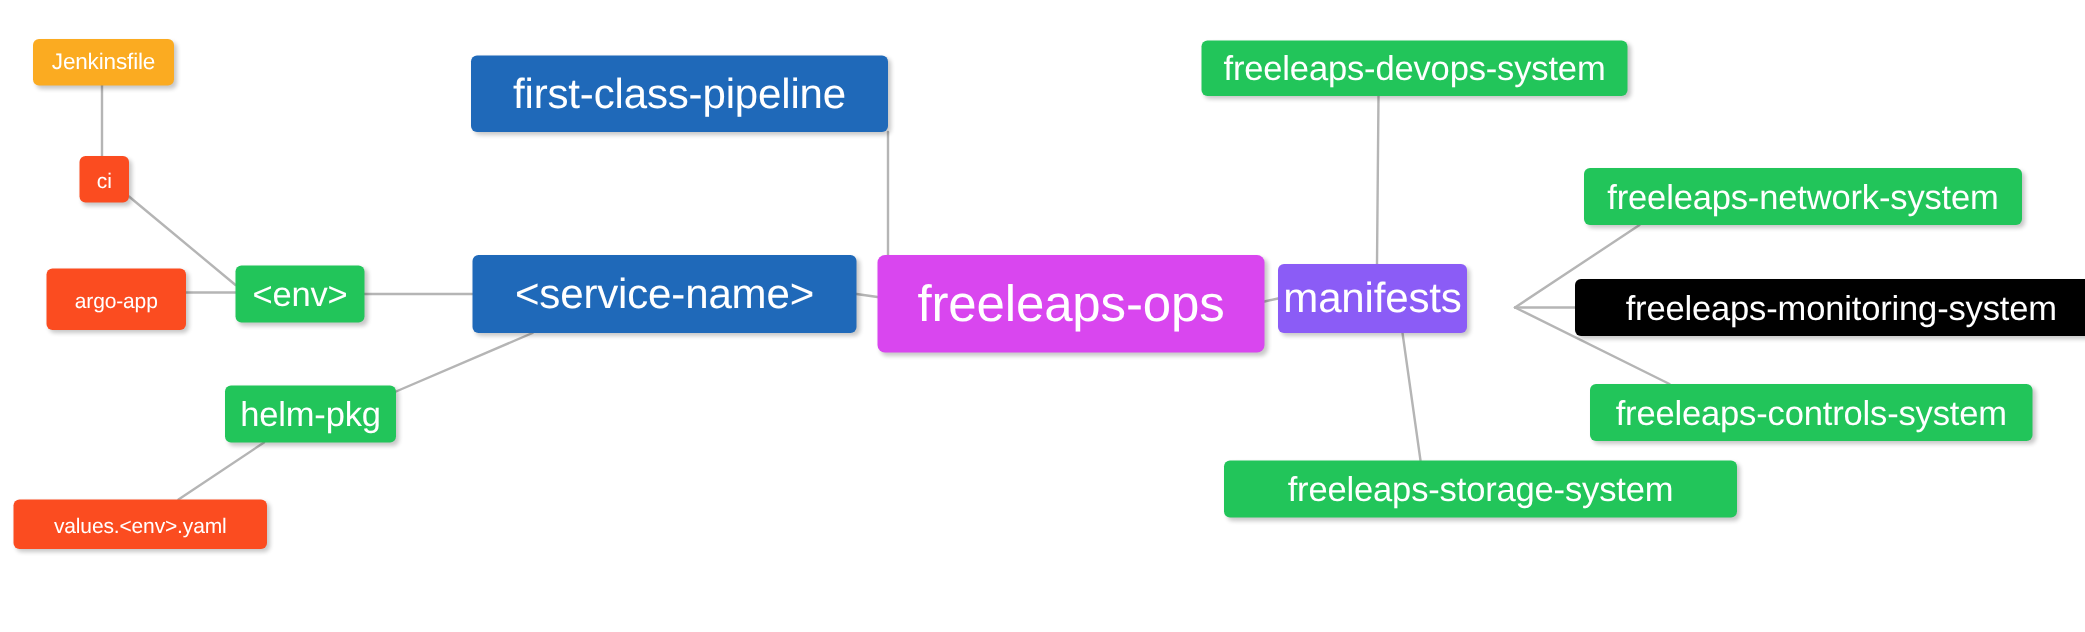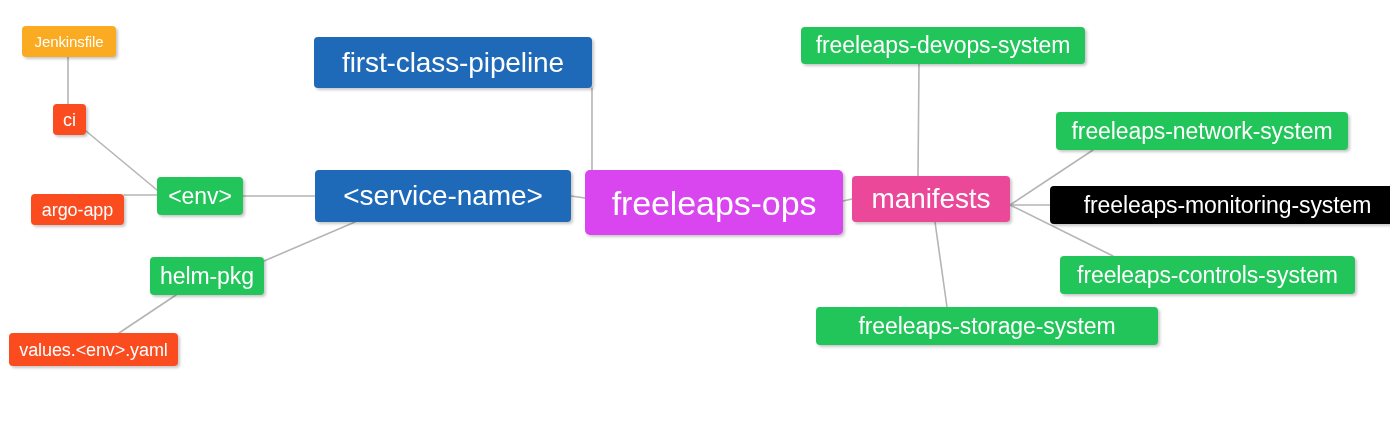--- a/index.html
+++ b/index.html
@@ -42,21 +42,21 @@
     font-size: 34px;
     border-radius: 5px;
   }
   .lvl-1 {
     font-size: 28px;
   }
   .lvl-2 {
     font-size: 23px;
   }
   .lvl-3 {
-    font-size: 18px;
+    font-size: 14px;
   }
   .lvl-4 {
     font-size: 15px;
   }
 </style>
 </head>
 <body>
 
 <div id="canvas">
   <svg id="edges" viewBox="0 0 1390 421" xmlns="http://www.w3.org/2000/svg">
@@ -78,21 +78,21 @@
   <div id="nodes">
       <div class="node lvl-root" style="left: 585px; top: 170px; width: 258px; height: 65px; background: #d946ef;">
         <span>freeleaps-ops</span>
       </div>
       <div class="node lvl-1" style="left: 314px; top: 37px; width: 278px; height: 51px; background: rgb(31, 105, 185); align-items: center;">
         <span>first-class-pipeline</span>
       </div>
       <div class="node lvl-1" style="left: 315px; top: 170px; width: 256px; height: 52px; background: rgb(31, 105, 185);">
         <span>&lt;service-name&gt;</span>
       </div>
-      <div class="node lvl-1" style="left: 852px; top: 176px; width: 158px; height: 46px; background: #ec4899;">
+      <div class="node lvl-1" style="left: 852px; top: 176px; width: 126px; height: 46px; background: #8b5cf6;">
         <span>manifests</span>
       </div>
       <div class="node lvl-2" style="left: 157px; top: 177px; width: 86px; height: 38px; background: rgb(34, 197, 90);">
         <span>&lt;env&gt;</span>
       </div>
       <div class="node lvl-2" style="left: 150px; top: 257px; width: 114px; height: 38px; background: rgb(34, 197, 90);">
         <span>helm-pkg</span>
       </div>
       <div class="node lvl-2" style="left: 801px; top: 27px; width: 284px; height: 37px; background: rgb(34, 197, 90);">
         <span>freeleaps-devops-system</span>
@@ -105,21 +105,21 @@
       </div>
       <div class="node lvl-2" style="left: 1060px; top: 256px; width: 295px; height: 38px; background: rgb(34, 197, 90);">
         <span>freeleaps-controls-system</span>
       </div>
       <div class="node lvl-2" style="left: 816px; top: 307px; width: 342px; height: 38px; background: rgb(34, 197, 90);">
         <span>freeleaps-storage-system</span>
       </div>
       <div class="node lvl-3" style="left: 53px; top: 104px; width: 33px; height: 31px; background: rgb(251, 76, 32);">
         <span>ci</span>
       </div>
-      <div class="node lvl-3" style="left: 31px; top: 179px; width: 93px; height: 31px; background: rgb(251, 76, 32); margin-top: 15px;">
+      <div class="node lvl-3" style="left: 31px; top: 179px; width: 93px; height: 41px; background: rgb(251, 76, 32);">
         <span>argo-app</span>
       </div>
       <div class="node lvl-3" style="left: 9px; top: 333px; width: 169px; height: 33px; background: rgb(251, 76, 32);">
         <span>values.&lt;env&gt;.yaml</span>
       </div>
       <div class="node lvl-4" style="left: 22px; top: 26px; width: 94px; height: 31px; background: rgb(251, 171, 33);">
         <span>Jenkinsfile</span>
       </div>
     </div>
 </div>

